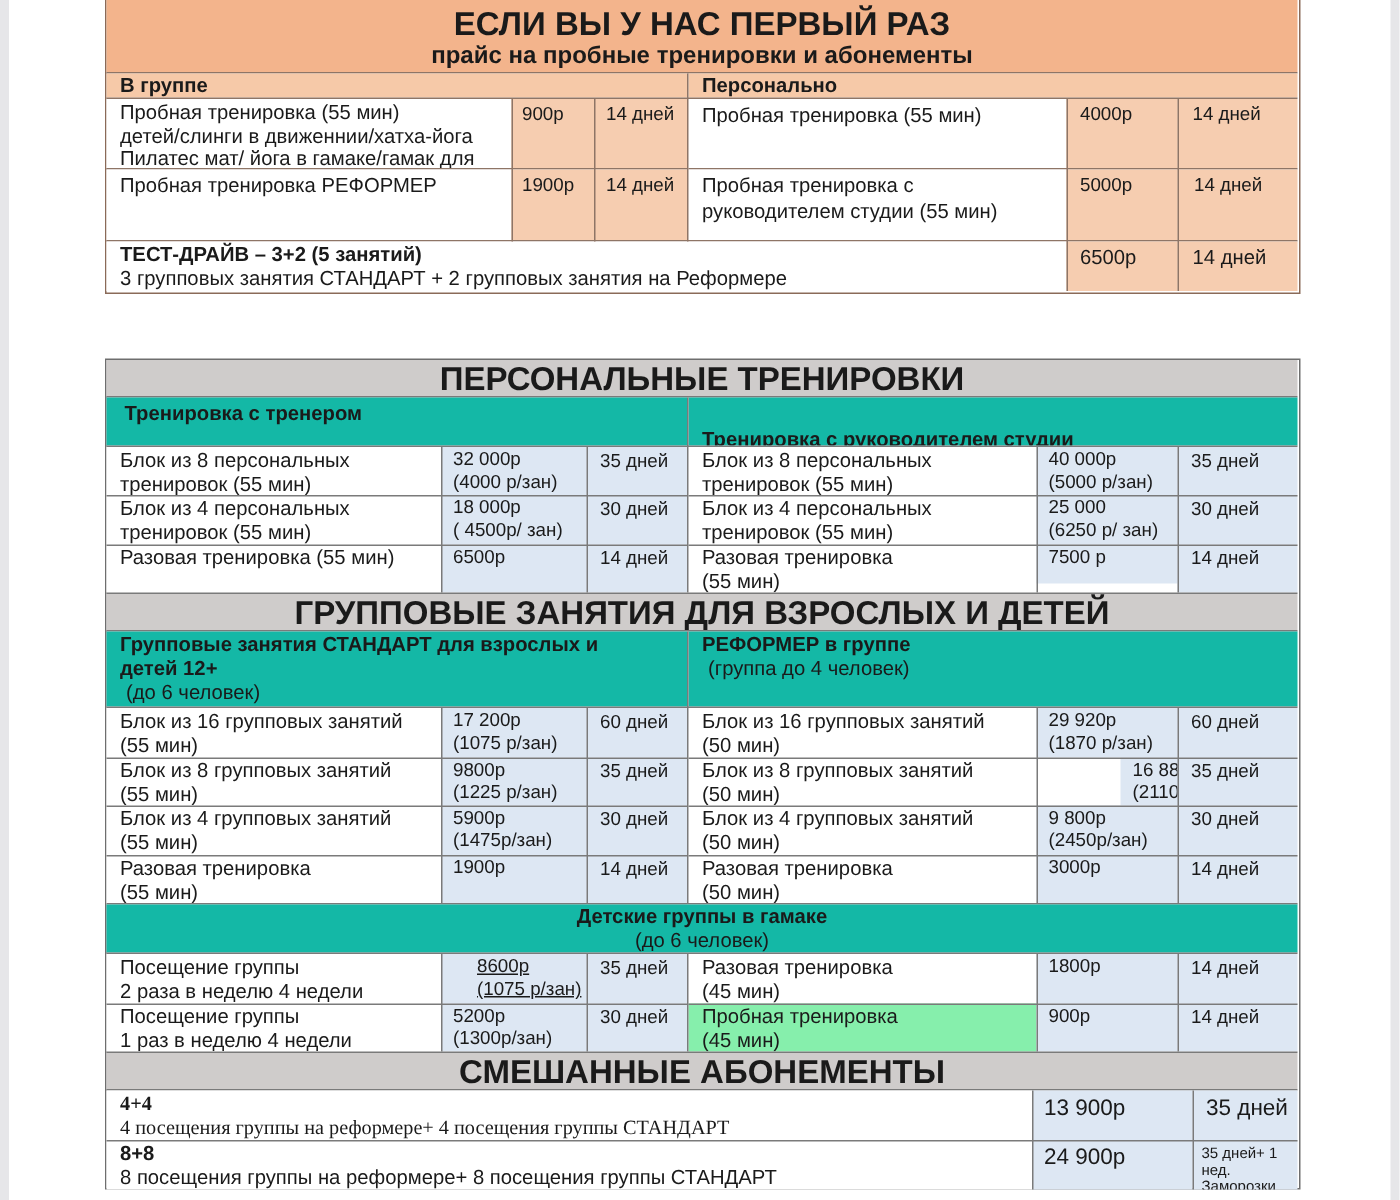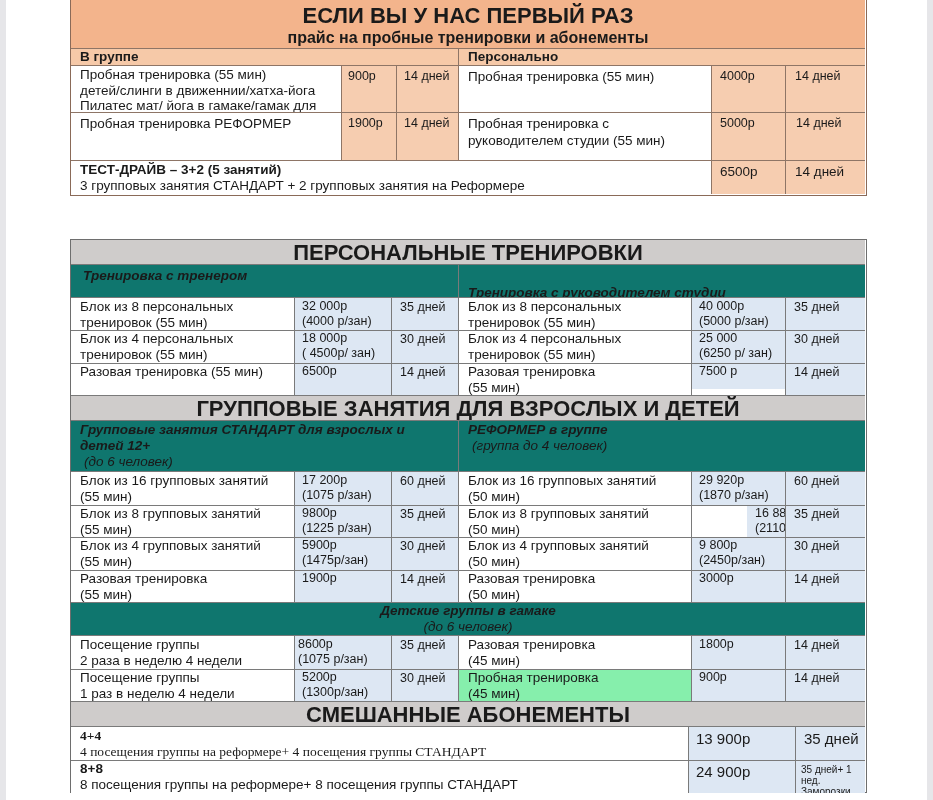--- a/index.html
+++ b/index.html
@@ -21,21 +21,21 @@
   
   .o-border { border:1.5px solid #8a6a58; }
   .o-head { background:#f3b48c; }
   .o-sub { background:#f6c9a8; }
   .o-cell { background:#f6cdb0; }
   .o-white { background:#ffffff; }
   .o-line { background:#8e7566; }
 
   
   .g-head { background:#cfcccb; }
-  .bl-sub { background:#0f766e;font-style:italic; }
+  .bl-sub { background:#14b8a6; }
   .bl-cell { background:#dde7f3; }
 
   .title-big { font-weight:bold; text-align:center; font-size:22px; line-height:24px; padding:0; }
   .title-mid { font-weight:bold; text-align:center; font-size:16px; line-height:18px; padding:0; }
   .small { font-size:12.5px; }
   .tiny { font-size:10px; line-height:12px; padding-left:6px; }
 </style>
 </head>
 <body>
 
@@ -268,21 +268,21 @@
     <div class="b">Детские группы в гамаке</div>
     <div>(до 6 человек)</div>
   </div>
   <div class="line" style="left:0; top:395px; width:794px; height:1px;"></div>
 
   <div id="kids-left">
       <div class="cell" style="left: 0px; top: 396px; width: 223px; height: 32.5px; background: rgb(255, 255, 255); padding-top: 1px; line-height: 16px;">
         <div>Посещение группы</div>
         <div>2 раза в неделю 4 недели</div>
       </div>
-      <div class="cell bl-cell small" style="left: 223px; top: 396px; width: 97px; height: 32.5px; padding-top: 1px; padding-left: 4px; line-height: 15px;">
+      <div class="cell bl-cell small" style="left: 223px; top: 396px; width: 97px; height: 32.5px; padding-top: 1px; padding-left: 24px; line-height: 15px; text-decoration: underline;">
         <div>8600р</div>
         <div>(1075 р/зан)</div>
       </div>
       <div class="cell bl-cell small" style="left: 320px; top: 396px; width: 67px; height: 32.5px; padding-top: 1px; padding-left: 9px;">35 дней</div>
       <div class="cell" style="left: 0px; top: 428.5px; width: 223px; height: 32.5px; background: rgb(255, 255, 255); padding-top: 1px; line-height: 16px;">
         <div>Посещение группы</div>
         <div>1 раз в неделю 4 недели</div>
       </div>
       <div class="cell bl-cell small" style="left: 223px; top: 428.5px; width: 97px; height: 32.5px; padding-top: 1px; padding-left: 8px; line-height: 15px;">
         <div>5200р</div>

